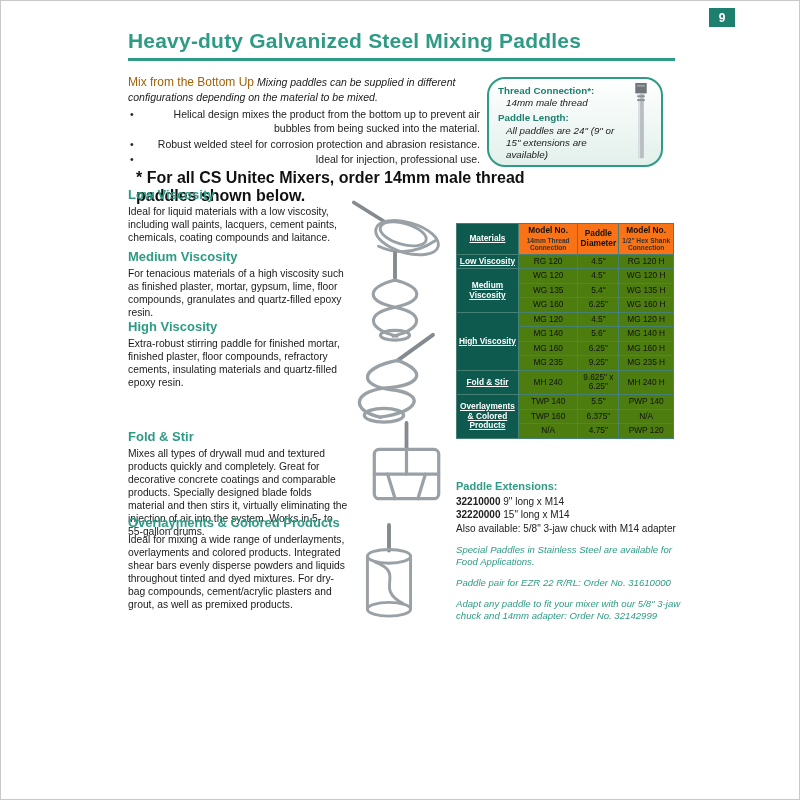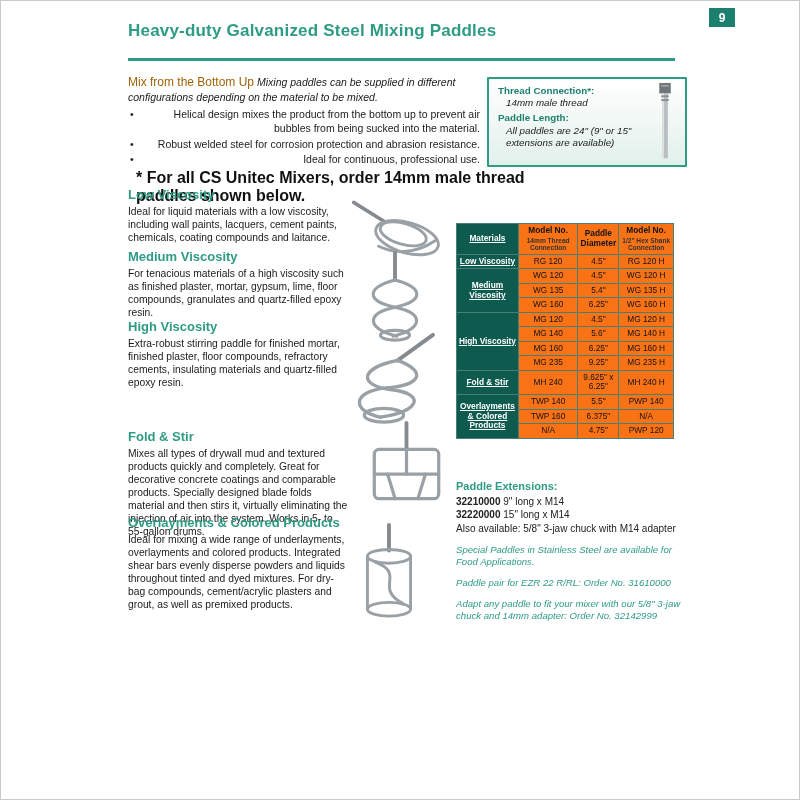--- a/index.html
+++ b/index.html
@@ -5,34 +5,34 @@
   * { box-sizing: border-box; }
   html,body { margin:0; padding:0; background:#ffffff; }
   body { font-family:"Liberation Sans", sans-serif; color:#222; }
   .page { position:relative; width:800px; height:800px; background:#fff;
           border:1px solid #c9c9c9; overflow:hidden; }
 
   .page-num { position:absolute; top:7px; left:708px; width:26px; height:19px;
               background:#1d7f6e; color:#fff; font-weight:bold; font-size:12px;
               display:flex; align-items:center; justify-content:center; }
 
-  .title { position:absolute; top:20px; left:127px; margin:0; width:560px;
-           font-size:17px; font-weight:bold; color:#2e9b85; letter-spacing:0.2px; }
+  .title { position:absolute; top:28px; left:127px; margin:0; width:560px;
+           font-size:21px; font-weight:bold; color:#2e9b85; letter-spacing:0.2px; }
   .rule  { position:absolute; top:57px; left:127px; width:547px; height:3px; background:#2e9b85; }
 
   .intro { position:absolute; top:74px; left:127px; width:352px; font-size:10.5px; line-height:1.3; }
   .lead  { margin:0 0 4px 0; }
   .lead-head { color:#a16207; font-weight:normal; font-size:12px; }
   .lead-sub  { font-style:italic; color:#1a1a1a; }
   .bullets { margin:4px 0 0 2px; padding:0; list-style:none;text-align:right; }
   .bullets li { margin:0 0 2px 0; padding-left:10px; position:relative; }
   .bullets li::before { content:"•"; position:absolute; left:0; top:0; }
 
-  .info-box { position:absolute; top:76px; left:486px; width:200px; height:90px;
-              border:2px solid #2e9b85; border-radius:1px;
+  .info-box { position:absolute; top:76px; left:486px; width:176px; height:90px;
+              border:2px solid #2e9b85; border-radius:18px;
               background:linear-gradient(180deg,#ffffff 0%,#e2f0eb 100%);
               display:flex; padding:6px 6px 6px 9px; }
   .ib-text { flex:1; font-size:9.8px; line-height:1.25; }
   .ib-head { margin:0; color:#1d7f6e; font-weight:bold; }
   .ib-val  { margin:0 0 3px 8px; font-style:italic; color:#1a1a1a; }
   .ib-art  { width:28px; display:flex; align-items:center; justify-content:center; }
 
   .note { position:absolute; top:168px; left:135px; width:420px; margin:0;
           font-size:16px; font-weight:bold; color:#111; }
 
@@ -42,21 +42,21 @@
 
   .paddle-img { position:absolute; }
 
   .tbl-wrap { position:absolute; top:222px; left:455px; width:218px; }
   table.paddle { border-collapse:collapse; width:218px; font-size:8.3px; }
   table.paddle td, table.paddle th { border:1px solid #467f73; padding:2px 1px;
       text-align:center; vertical-align:middle; line-height:1.15; }
   th.dark, td.mat-cell { background:#0e5a4e; color:#fff; font-weight:bold;text-decoration:underline; }
   th.lite { background:#f97316; color:#111; font-weight:bold; }
   th .sub { display:block; font-size:6.6px; font-weight:bold; color:#333; margin-top:1px; }
-  td.val { background:#f97316; color:#111; }
+  td.val { background:#4d7c0f; color:#111; }
 
   .ext { position:absolute; top:478px; left:455px; width:225px; font-size:10px; line-height:1.3; }
   .ext-head { margin:0 0 2px 0; color:#2e9b85; font-weight:bold; font-size:11px; }
   .ext-line { margin:0; }
   .ext-line .code { font-weight:bold; }
   .ext-also { margin:1px 0 0 0; }
   .ext-note { margin:9px 0 0 0; color:#2e9b85; font-style:italic; font-size:9.6px; line-height:1.25; }
 </style>
 </head>
 <body>
@@ -69,21 +69,21 @@
   <div class="rule"></div>
 
   <div class="intro">
     <p class="lead">
       <span class="lead-head">Mix from the Bottom Up</span>
       <span class="lead-sub">Mixing paddles can be supplied in different configurations depending on the material to be mixed.</span>
     </p>
     <ul class="bullets">
       <li>Helical design mixes the product from the bottom up to prevent air bubbles from being sucked into the material.</li>
       <li>Robust welded steel for corrosion protection and abrasion resistance.</li>
-      <li>Ideal for continuous, professional use.</li>
+      <li>Ideal for injection, professional use.</li>
     </ul>
   </div>
 
   <div class="info-box">
     <div class="ib-text">
       <p class="ib-head">Thread Connection*:</p>
       <p class="ib-val">14mm male thread</p>
       <p class="ib-head">Paddle Length:</p>
       <p class="ib-val">All paddles are 24" (9" or 15" extensions are available)</p>
     </div>

